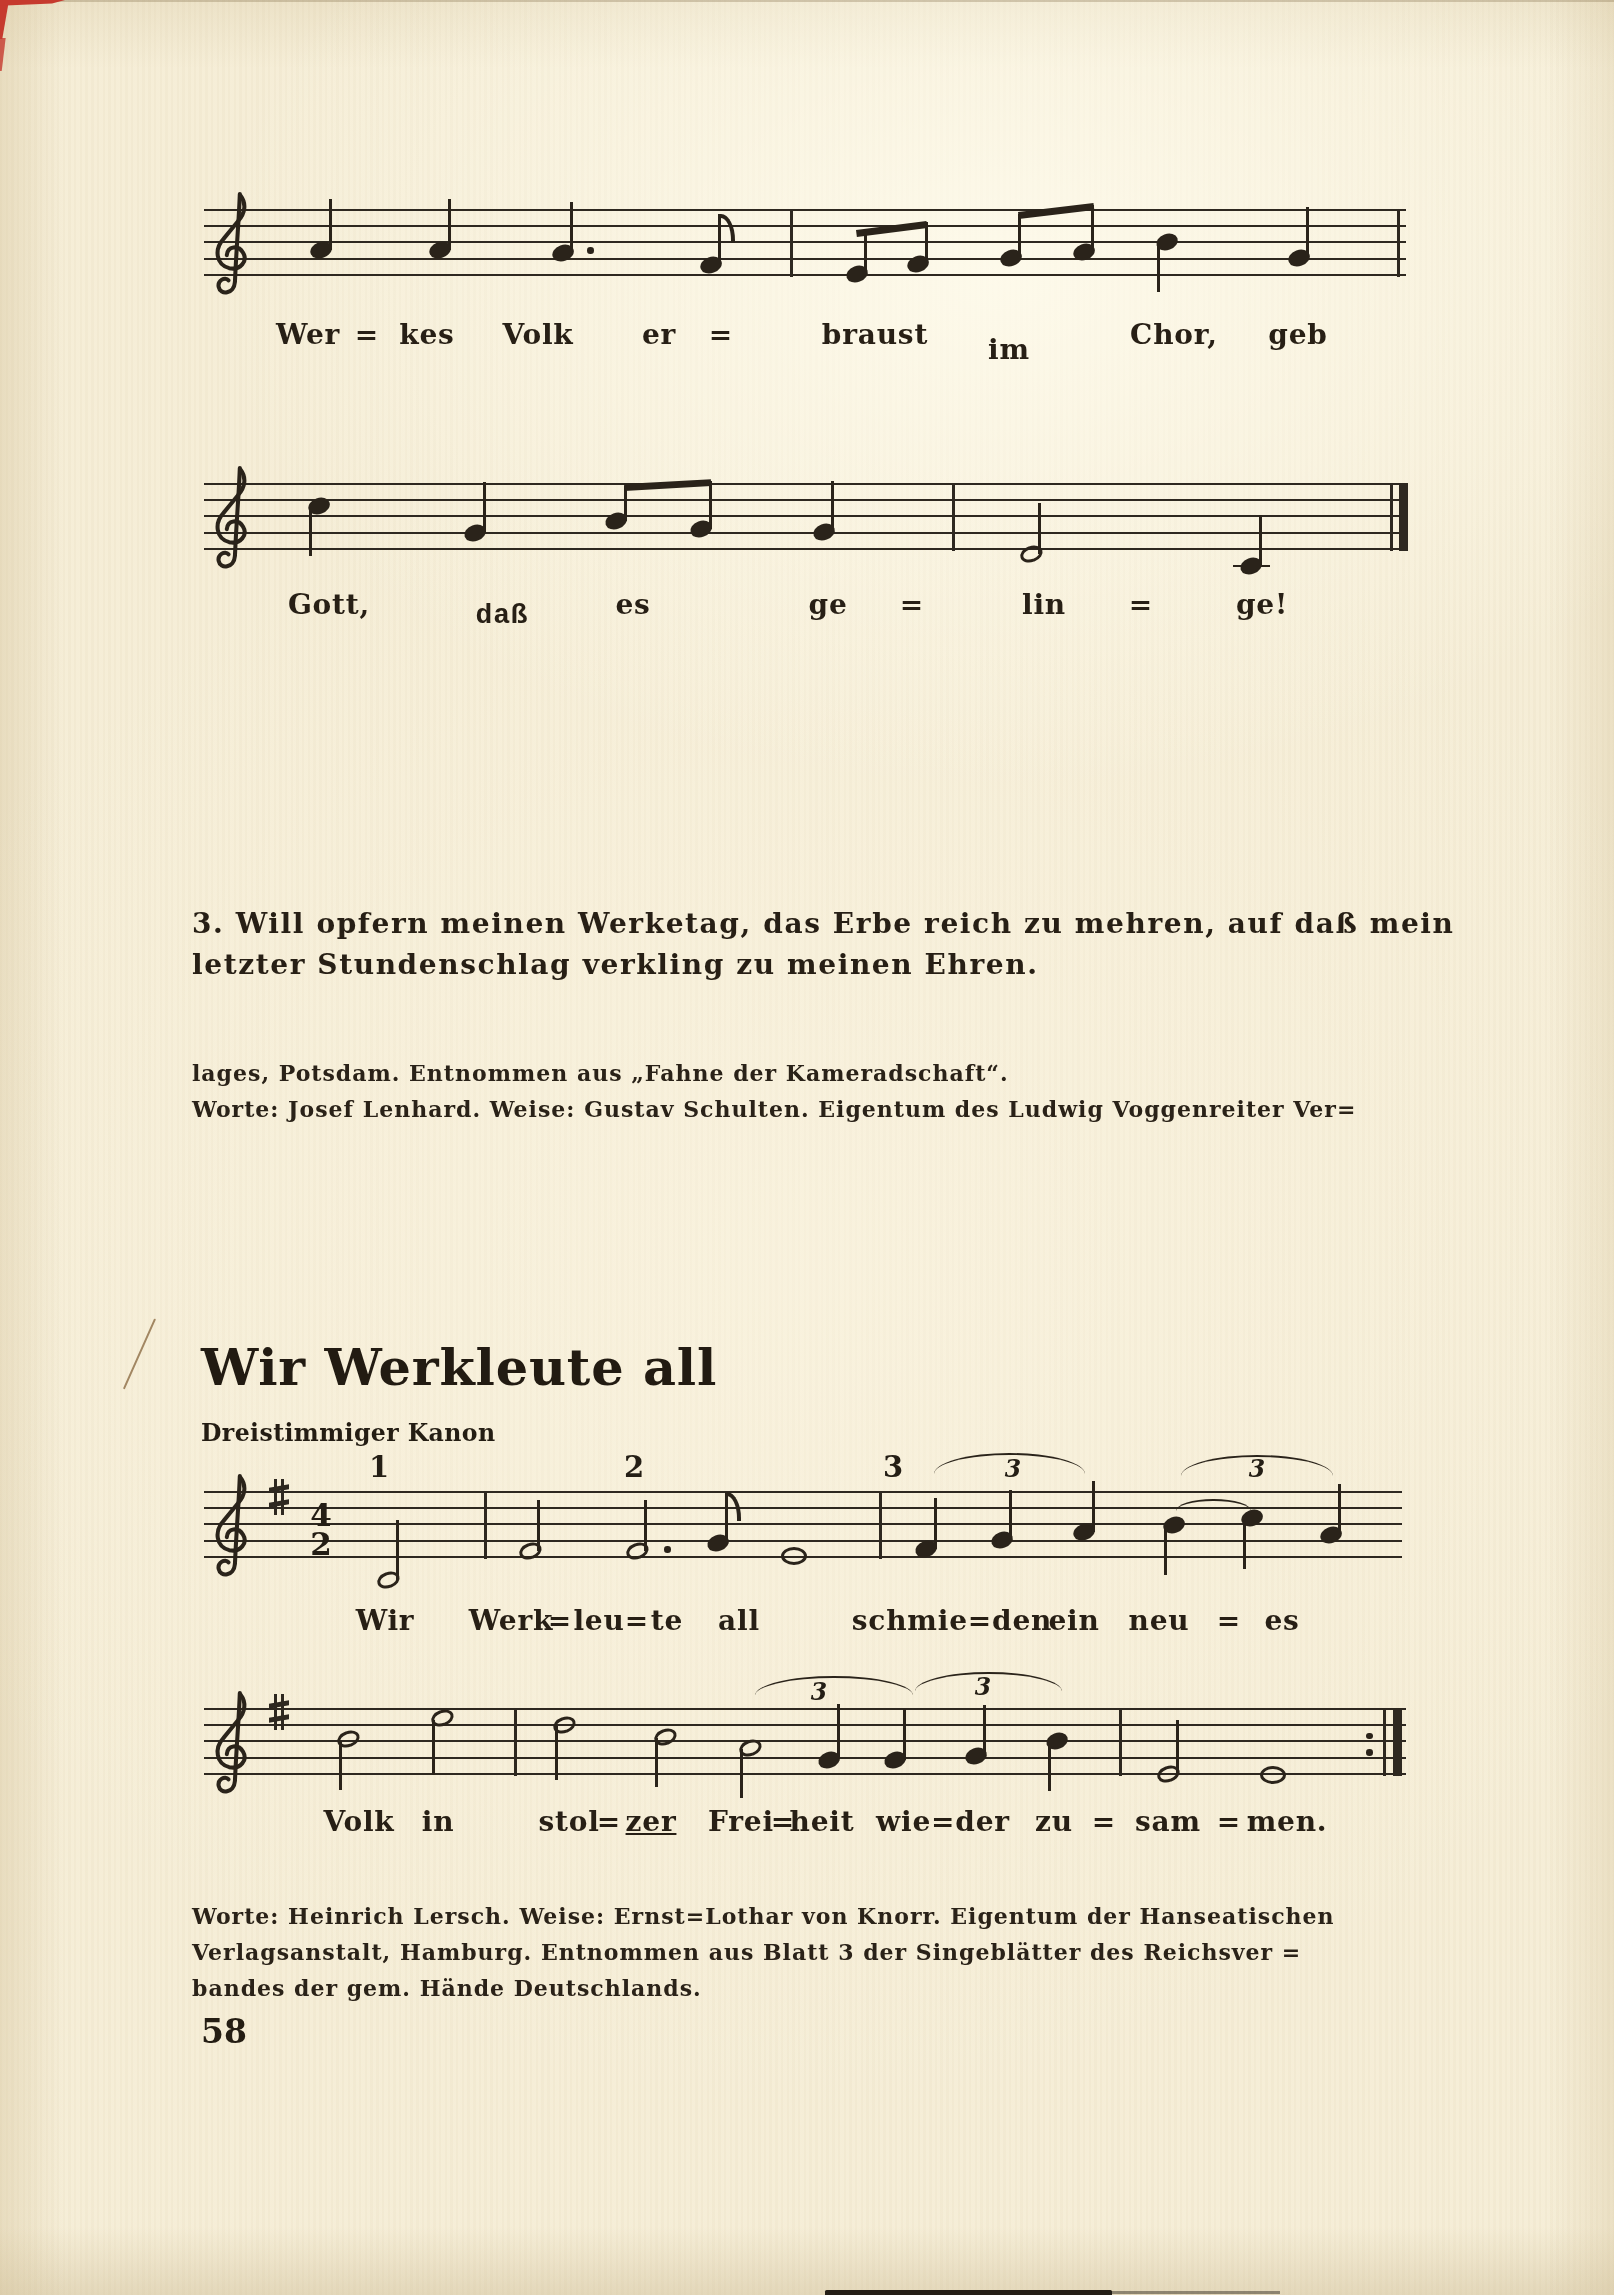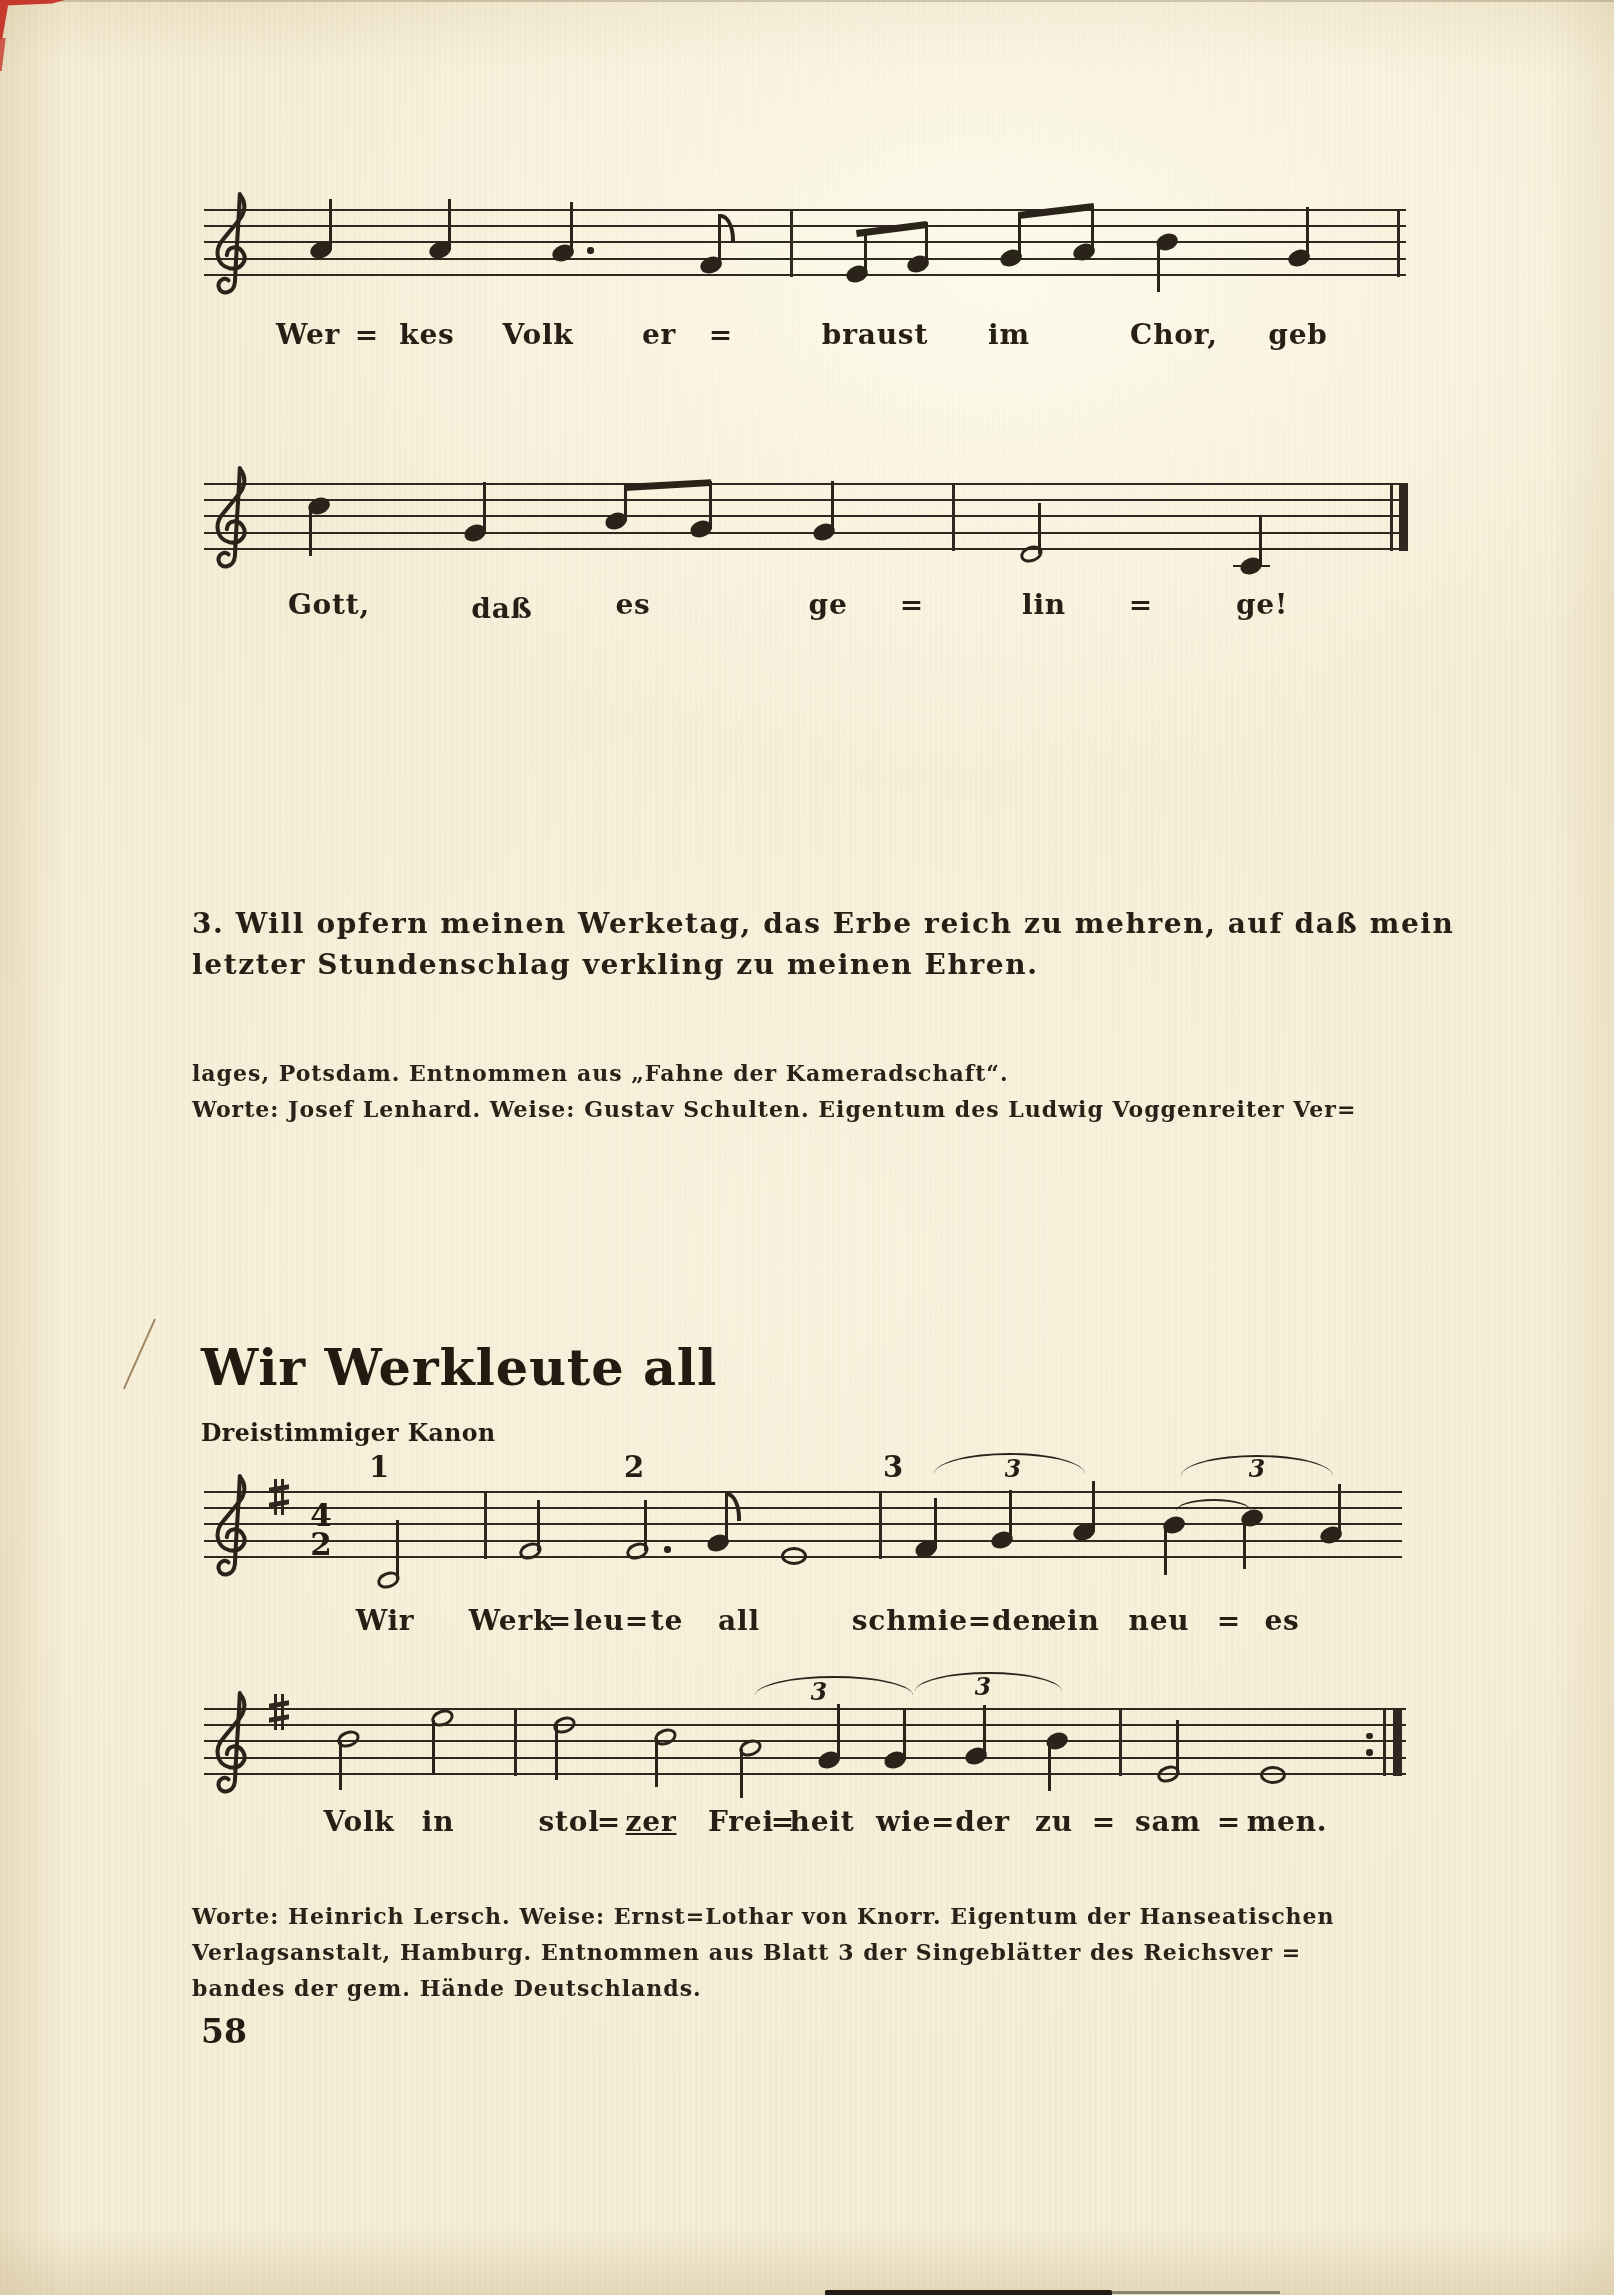--- a/index.html
+++ b/index.html
@@ -101,21 +101,21 @@
         <div class="stem" style="left: 1102px; top: -3.3px; height: 51px;"></div>
         <div class="beam" style="left: 652px; top: 19.6px; width: 71px; transform: rotate(-0.127216rad);"></div>
         <div class="beam" style="left: 814px; top: 2.4px; width: 76px; transform: rotate(-0.117733rad);"></div>
         <div class="lyric" style="left: 104px; top: 108px;">Wer</div>
         <div class="lyric" style="left: 163px; top: 108px;">=</div>
         <div class="lyric" style="left: 223px; top: 108px;">kes</div>
         <div class="lyric" style="left: 334px; top: 108px;">Volk</div>
         <div class="lyric" style="left: 455px; top: 108px;">er</div>
         <div class="lyric" style="left: 517px; top: 108px;">=</div>
         <div class="lyric" style="left: 671px; top: 108px;">braust</div>
-        <div class="lyric" style="left: 805px; top: 108px;">im</div>
+        <div class="lyric" style="left: 805px; top: 123px;">im</div>
         <div class="lyric" style="left: 970px; top: 108px;">Chor,</div>
         <div class="lyric" style="left: 1094px; top: 108px;">geb</div>
       </div>
       <div class="staff" style="left: 204px; top: 484px; width: 1202px; height: 65px;">
         <div class="sline" style="top: -1.2px;"></div>
         <div class="sline" style="top: 15px;"></div>
         <div class="sline" style="top: 31px;"></div>
         <div class="sline" style="top: 48px;"></div>
         <div class="sline" style="top: 64px;"></div>
         <div class="clef"><svg viewBox="0 0 56 150" xmlns="http://www.w3.org/2000/svg">
@@ -135,21 +135,21 @@
         <div class="stem" style="left: 627px; top: -3.3px; height: 51px;"></div>
         <div class="head open" style="left: 816px; top: 62px;"></div>
         <div class="stem" style="left: 834px; top: 19px; height: 51px;"></div>
         <div class="head filled" style="left: 1036px; top: 74px;"></div>
         <div class="stem" style="left: 1055px; top: 31px; height: 51px;"></div>
         <div class="ledger" style="left: 1029px; top: 81px;"></div>
         <div class="beam" style="left: 420px; top: 0px; width: 87px; transform: rotate(-0.0560161rad);"></div>
         <div class="bar" style="left: 1186px;"></div>
         <div class="barthick" style="left: 1195px;"></div>
         <div class="lyric" style="left: 125px; top: 104px;">Gott,</div>
-        <div class="lyric" style="left: 298px; top: 108px;">daß</div>
+        <div class="lyric" style="left: 298px; top: 116px; font-family: Liberation Mono, monospace;">daß</div>
         <div class="lyric" style="left: 429px; top: 104px;">es</div>
         <div class="lyric" style="left: 624px; top: 104px;">ge</div>
         <div class="lyric" style="left: 708px; top: 104px;">=</div>
         <div class="lyric" style="left: 840px; top: 104px;">lin</div>
         <div class="lyric" style="left: 937px; top: 104px;">=</div>
         <div class="lyric" style="left: 1058px; top: 104px;">ge!</div>
       </div>
       <div class="staff" style="left: 204px; top: 1492px; width: 1198px; height: 65px;">
         <div class="sline" style="top: -1.2px;"></div>
         <div class="sline" style="top: 15px;"></div>

